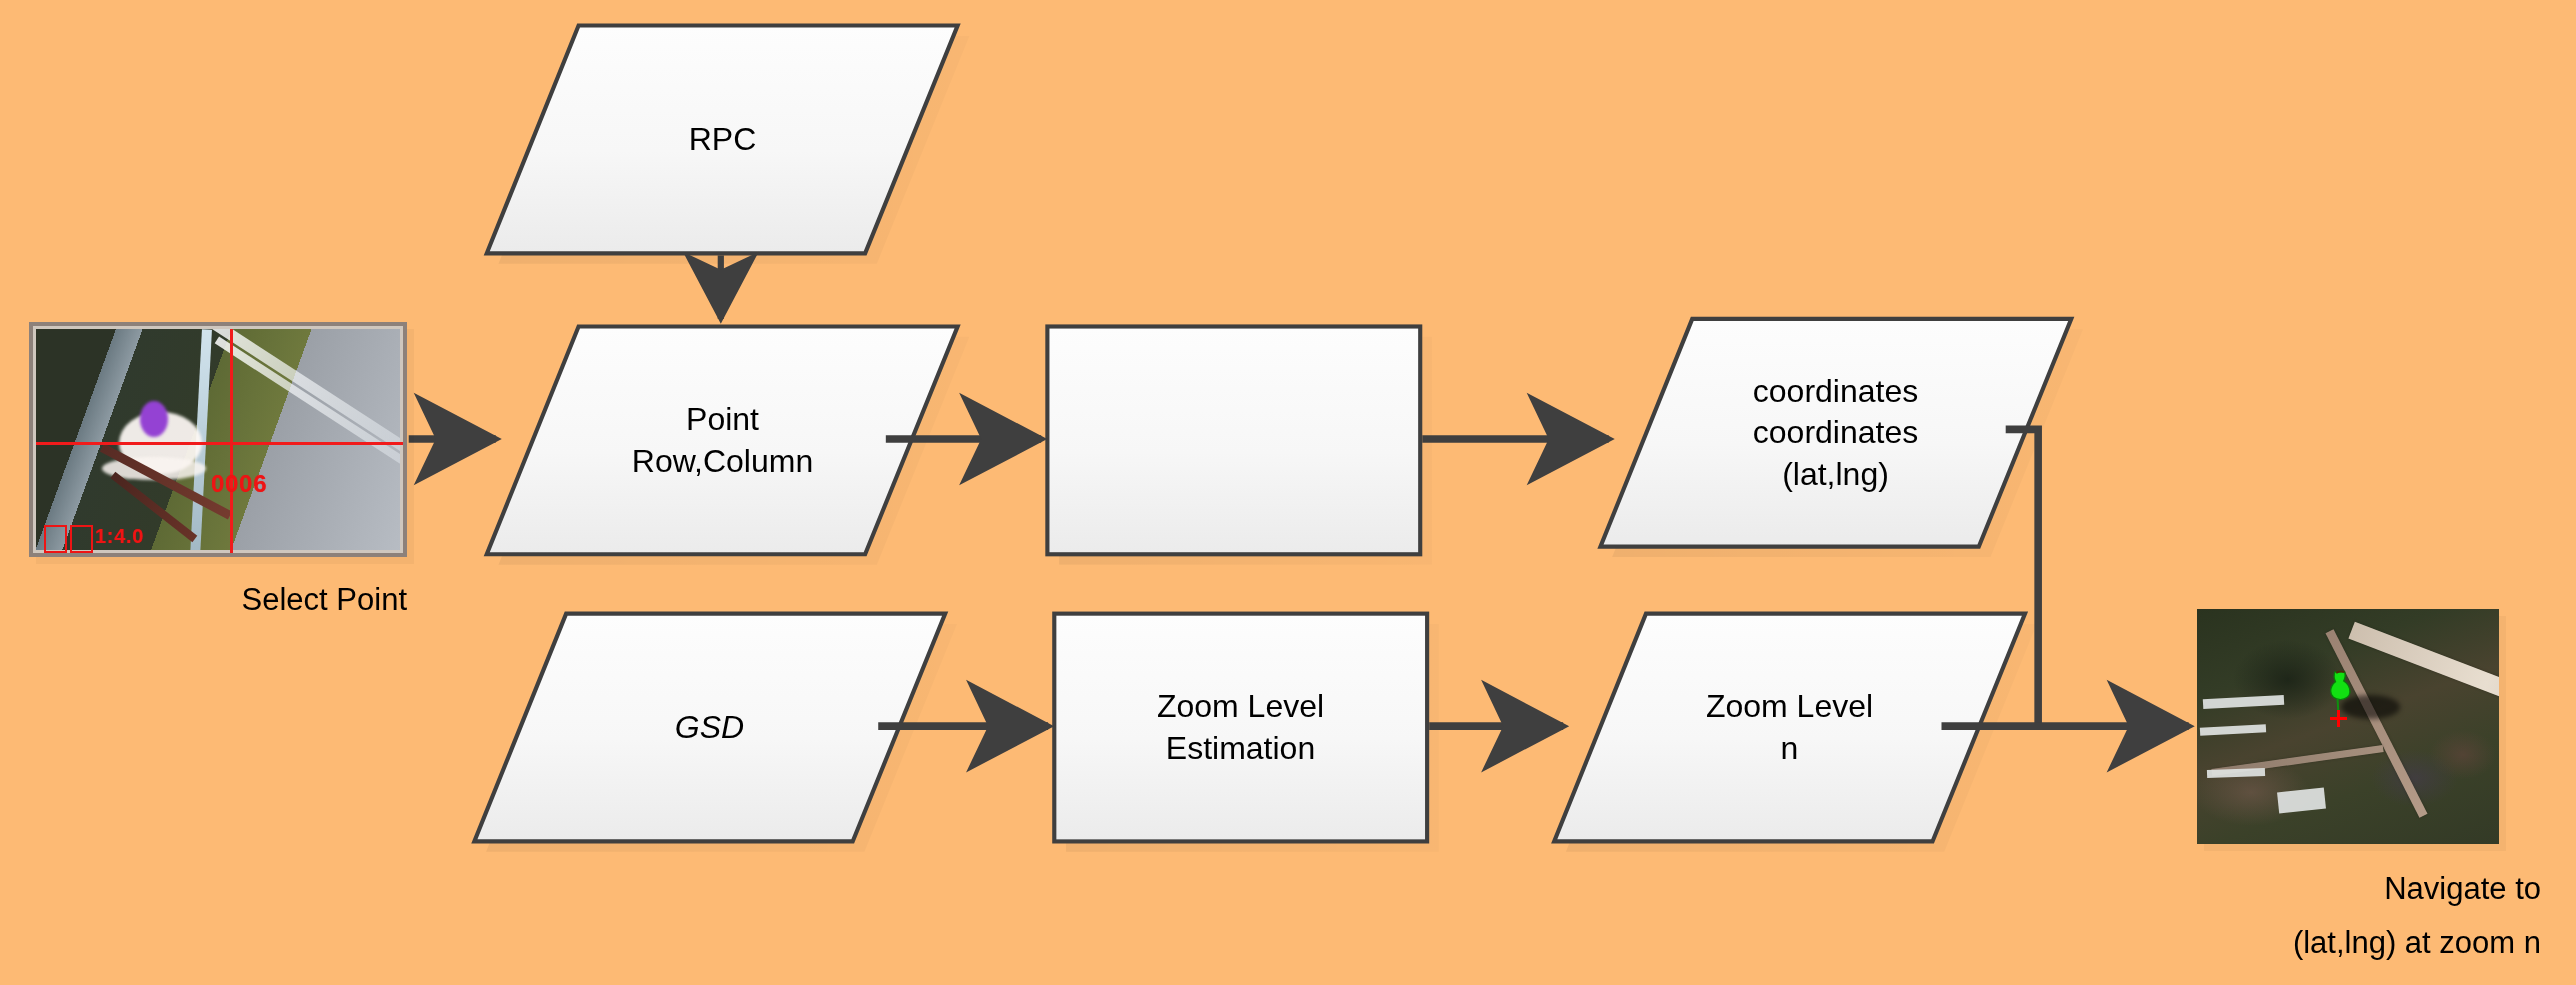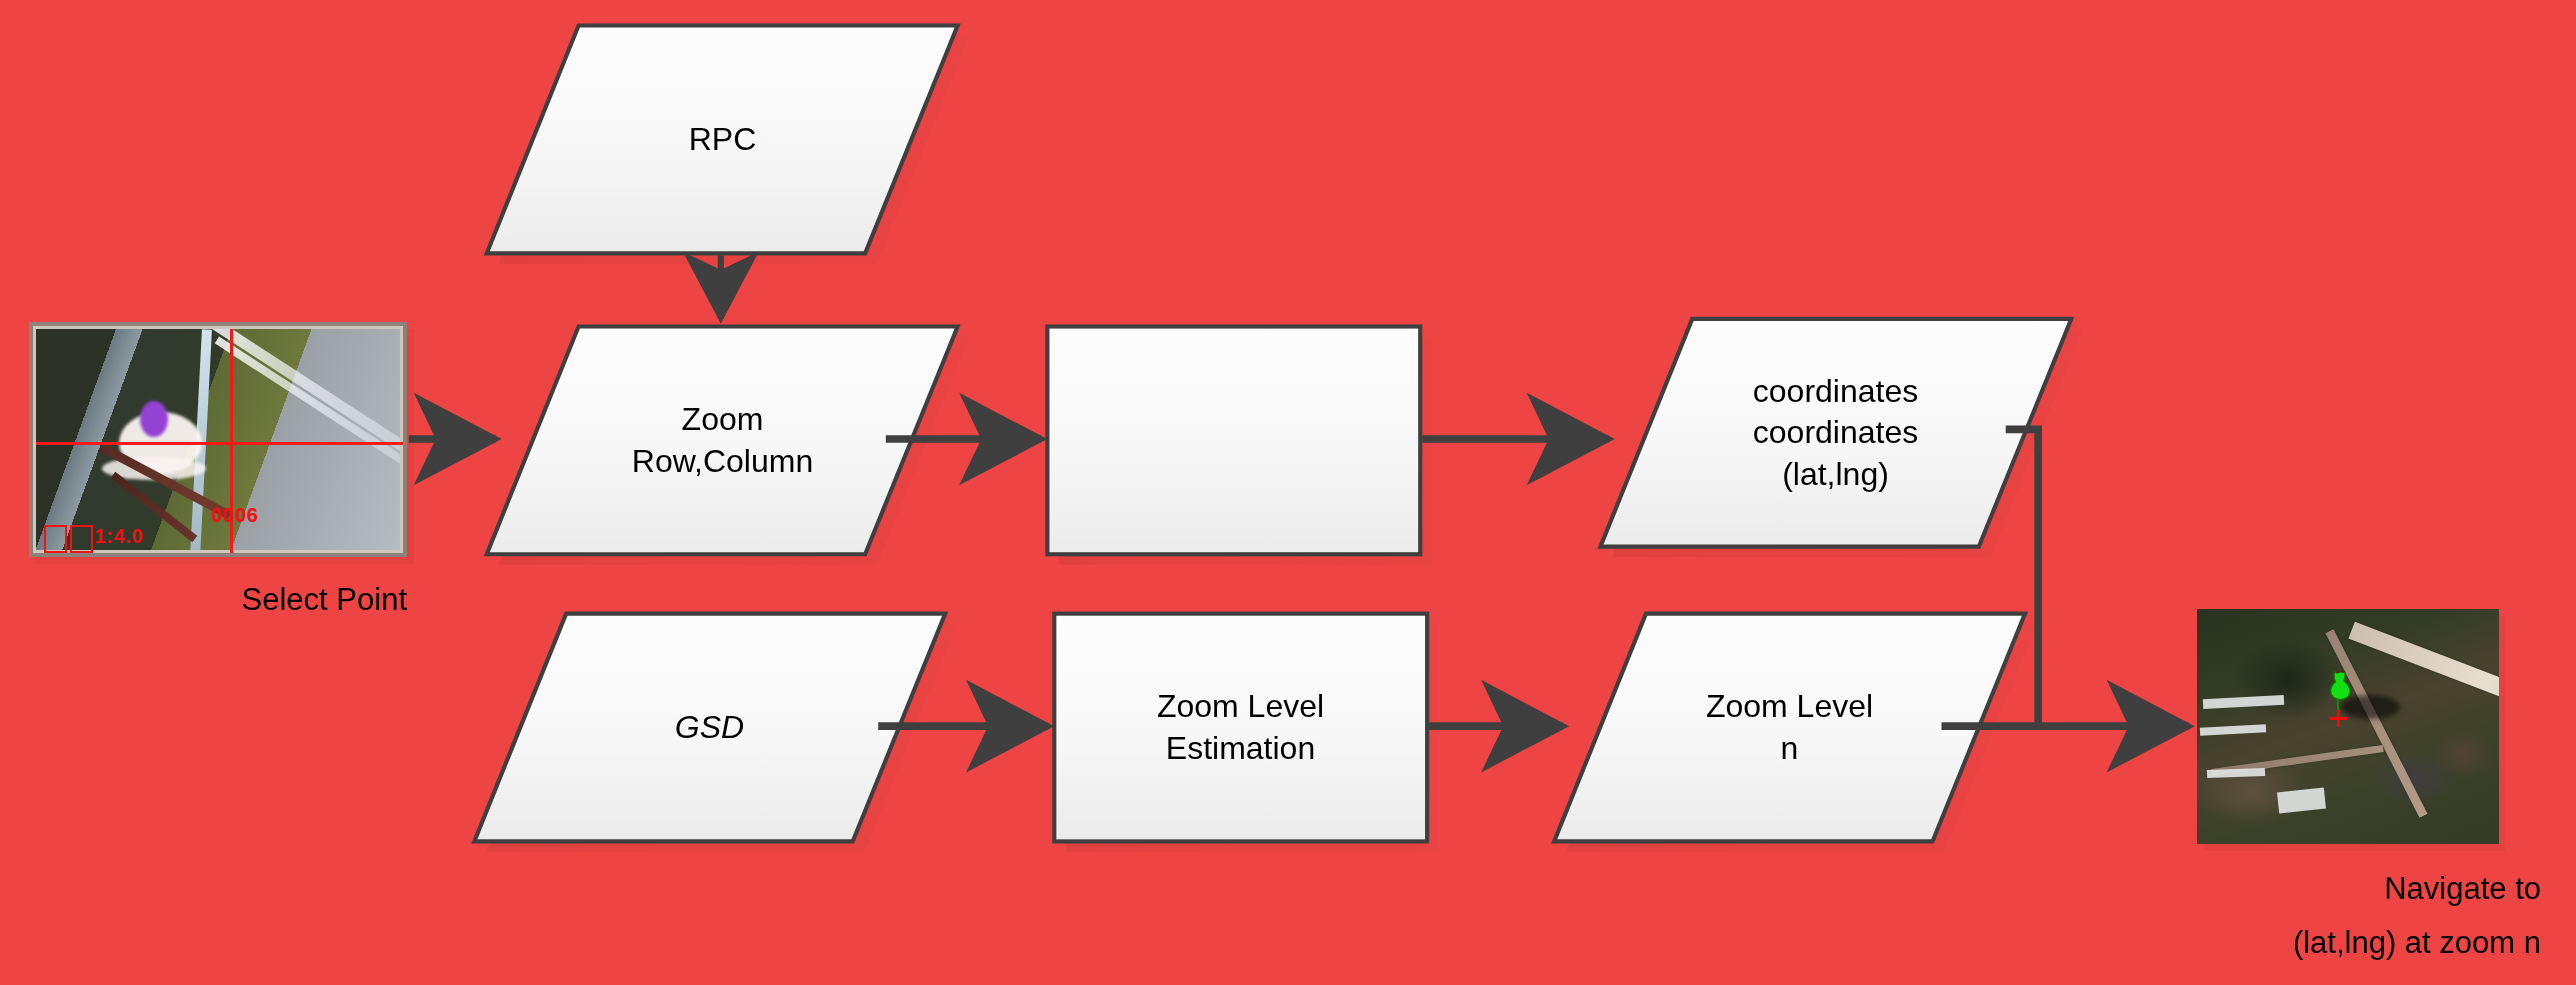--- a/index.html
+++ b/index.html
@@ -9,21 +9,21 @@
     background: #ffffff;
   }
   body {
     font-family: "Liberation Sans", sans-serif;
     color: #000000;
   }
   #canvas {
     position: relative;
     width: 2576px;
     height: 985px;
-    background: #ef4444;
+    background: #fdba74;
     overflow: hidden;
   }
   .svg-layer {
     position: absolute;
     left: 0;
     top: 0;
     width: 2576px;
     height: 985px;
     pointer-events: none;
   }
@@ -205,21 +205,21 @@
     <polyline points="2905,622 2952,622 2952,1052" fill="none" stroke="#3f3f3f" stroke-width="11" stroke-linejoin="miter" stroke-linecap="butt"></polyline>
 
     <line x1="2812" y1="1052" x2="3170" y2="1052" stroke="#3f3f3f" stroke-width="11" marker-end="url(#arrowR)"></line>
   </svg>
 
   <div class="shape-label" style="left:487px; top:25.5px; width:471px; height:228px;">
     <span class="ln">RPC</span>
   </div>
 
   <div class="shape-label" style="left:487px; top:327px; width:471px; height:228px;">
-    <span class="ln">Zoom</span>
+    <span class="ln">Point</span>
     <span class="ln">Row,Column</span>
   </div>
 
 
   <div class="shape-label" style="left:1600px; top:319px; width:471px; height:228px;">
     <span class="ln">coordinates</span>
     <span class="ln">coordinates</span>
     <span class="ln">(lat,lng)</span>
   </div>
 
@@ -252,21 +252,21 @@
 
       <div class="streak" style="left:66px; top:114px; width:145px; height:9px; transform:rotate(28deg);
                   background:linear-gradient(90deg,#5b2a22,#7a3a2c);"></div>
       <div class="streak" style="left:77px; top:142px; width:104px; height:7.6px; transform:rotate(38deg);
                   background:linear-gradient(90deg,#4e241d,#6d3226);"></div>
     </div>
 
     <div class="xh-v" style="left:197px; top:2.8px; width:2.8px; height:229px;"></div>
     <div class="xh-h" style="left:2.8px; top:116px; width:373px; height:2.8px;"></div>
 
-    <div class="red-anno" style="left:178px; top:144px; font-size:20px;margin-top:34px;">0006</div>
+    <div class="red-anno" style="left:178px; top:144px; font-size:24px;">0006</div>
 
     <div class="red-box" style="left:11px; top:199px; width:19.3px; height:23.5px;"></div>
     <div class="red-box" style="left:37px; top:199px; width:19.3px; height:23.5px;"></div>
     <div class="red-anno" style="left:62px; top:199px; font-size:20px;">1:4.0</div>
   </div>
 
   <div class="caption" style="left:29px; top:573px; width:378px;">
     <span>Select Point</span>
   </div>
 

